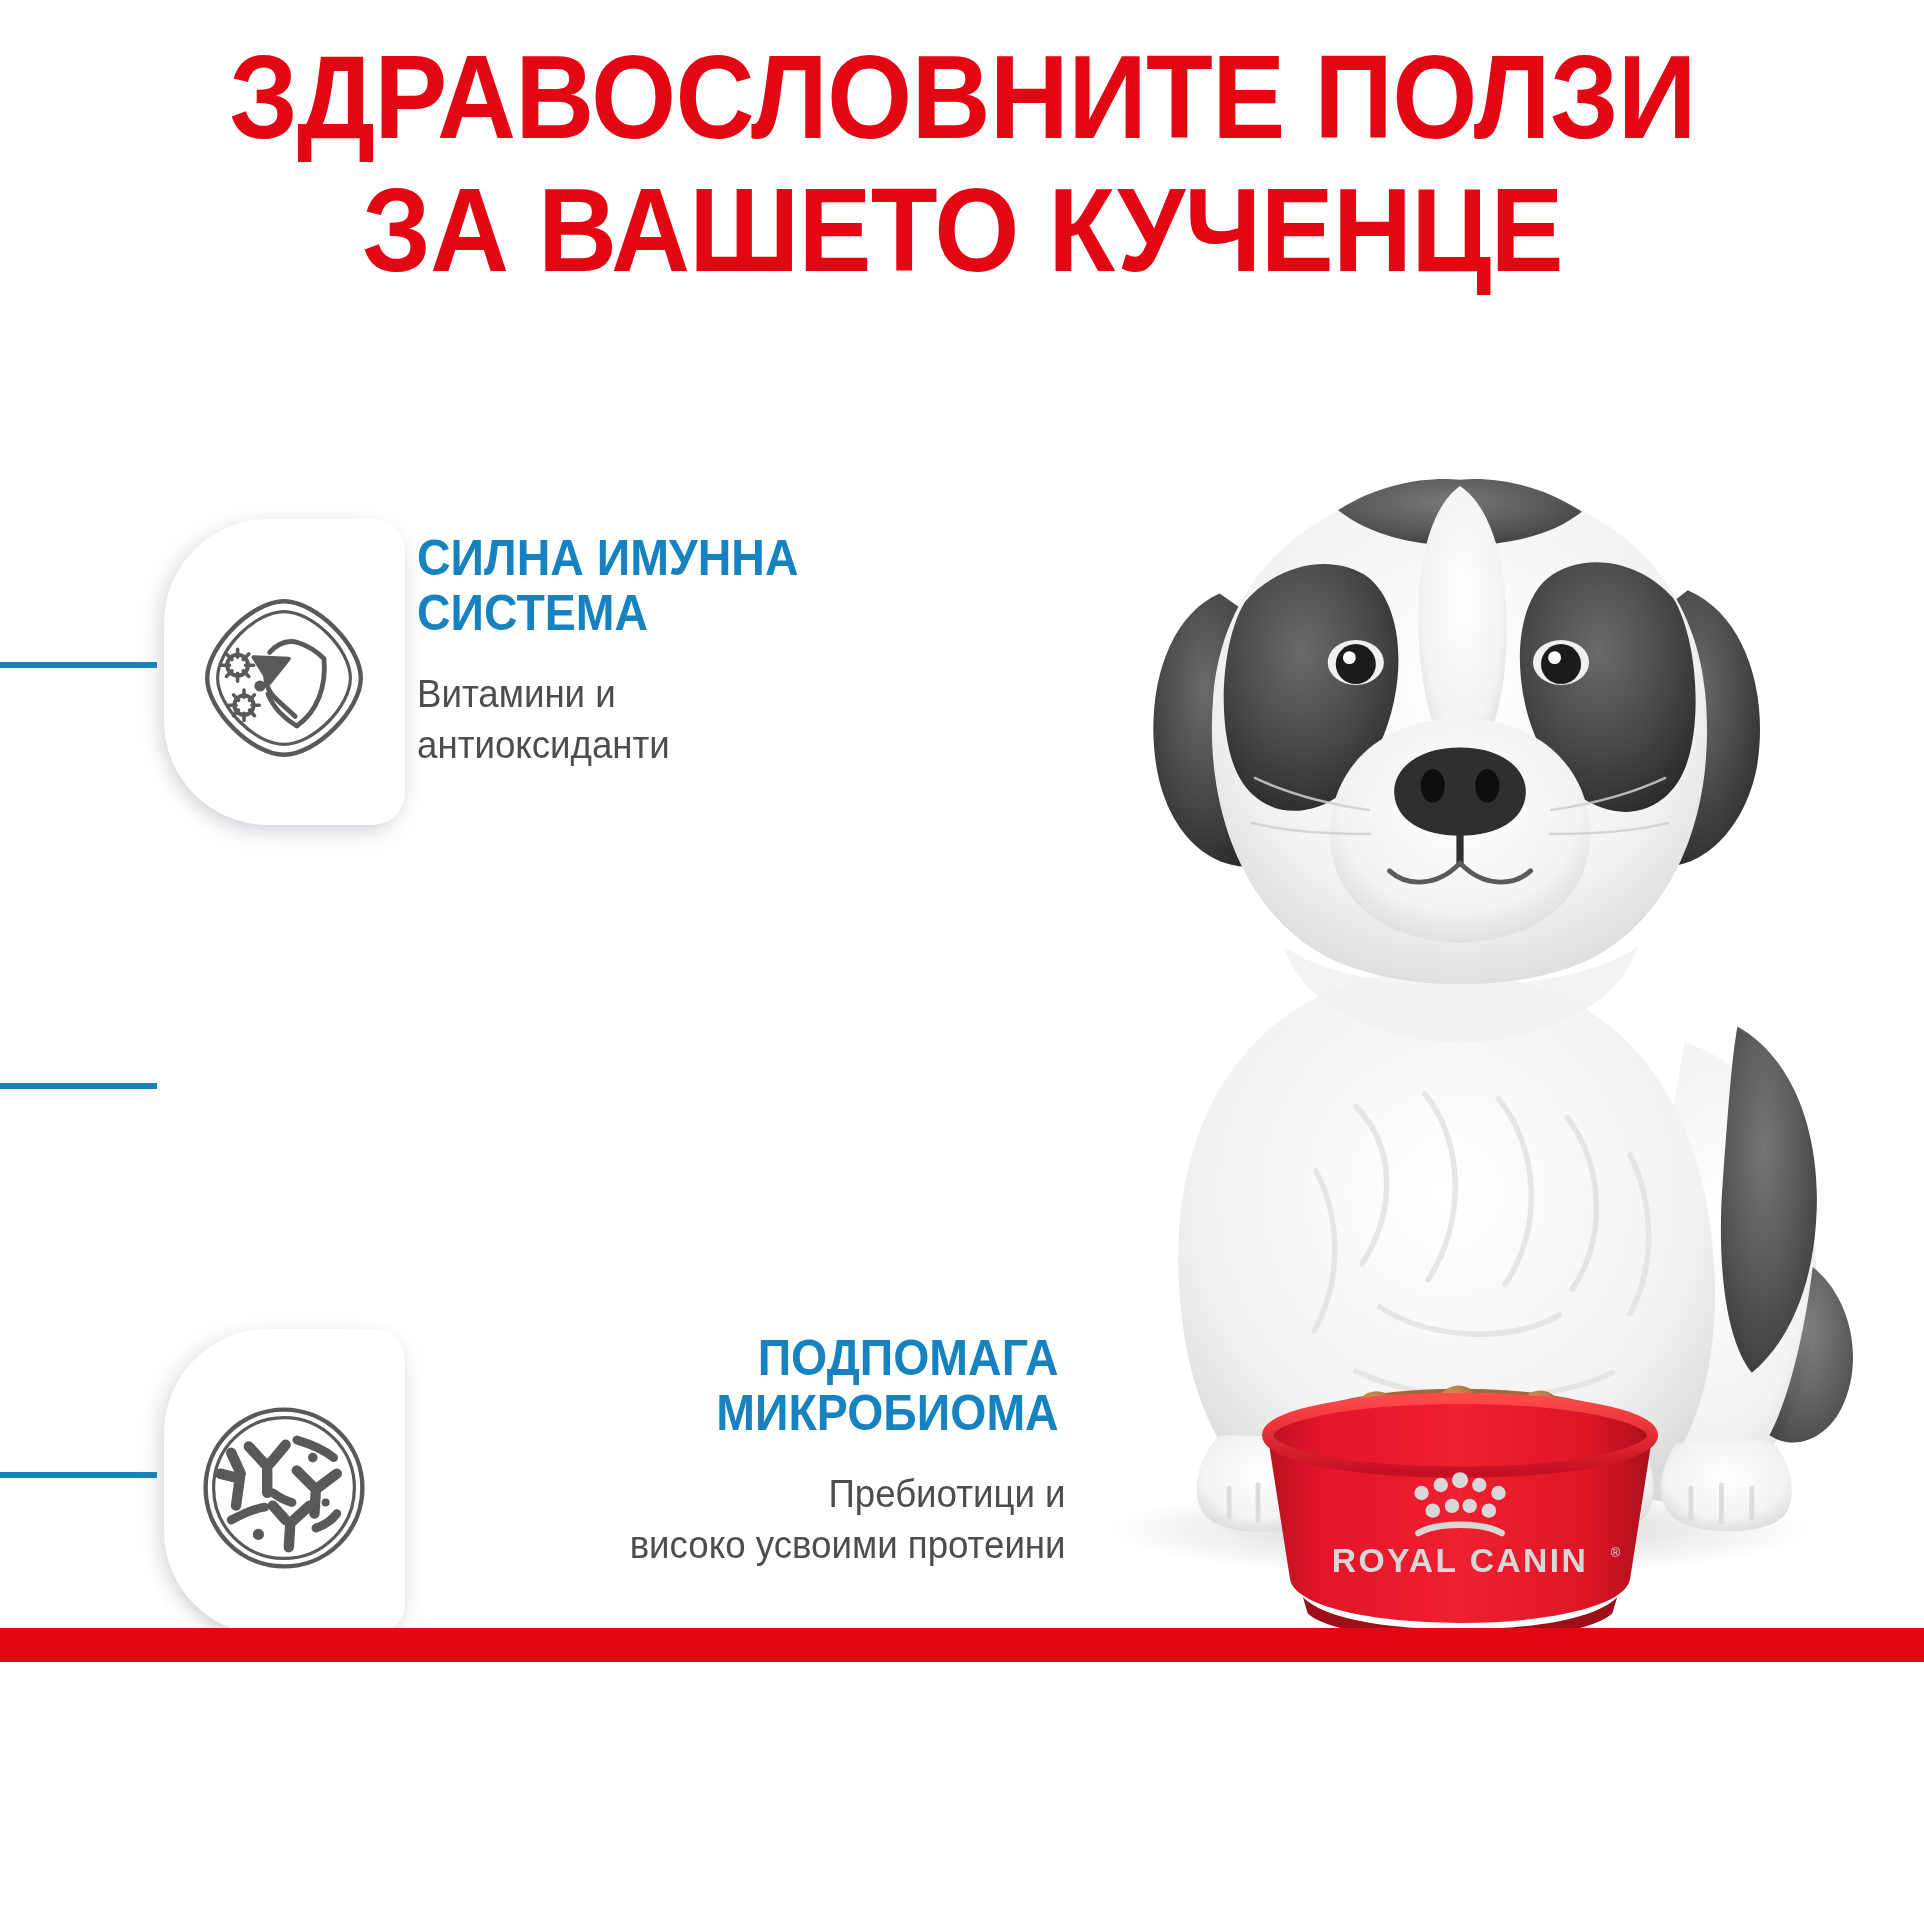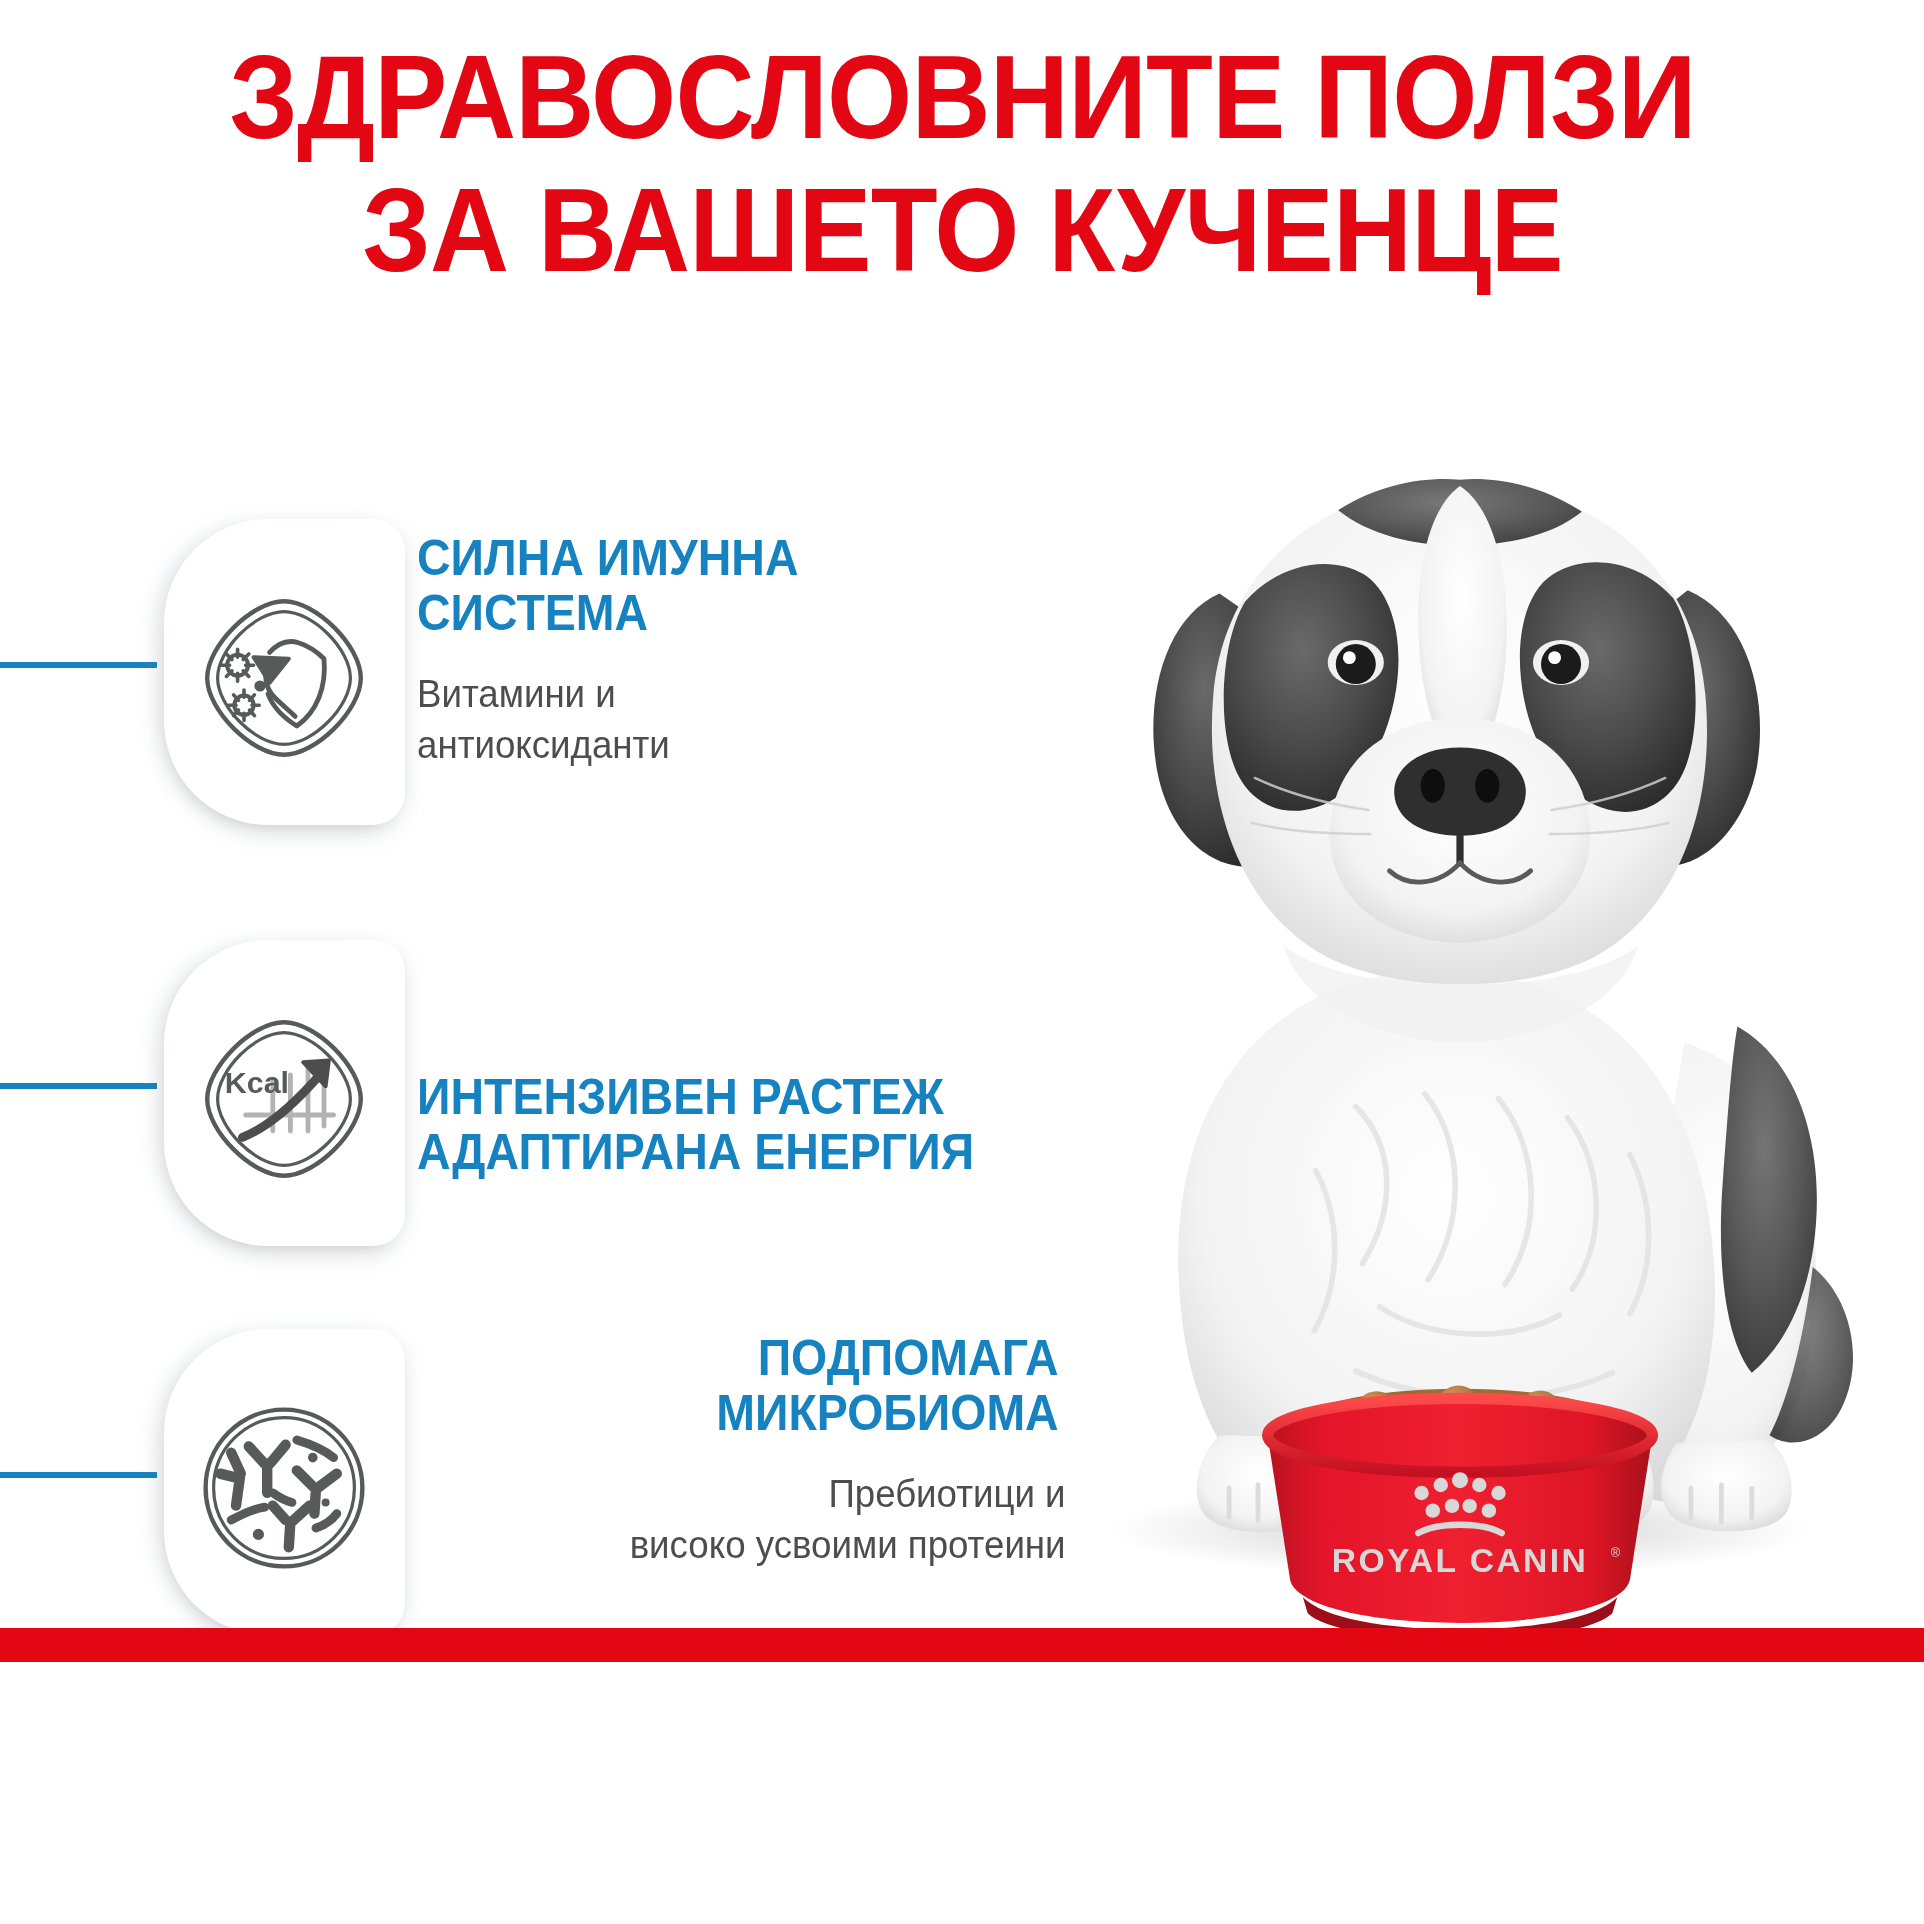--- a/index.html
+++ b/index.html
@@ -133,45 +133,20 @@
       <div class="btext">
         <div class="btitle">СИЛНА ИМУННА
 СИСТЕМА</div>
         <div class="bsub">Витамини и
 антиоксиданти</div>
       </div>
     </div>
 
     <div class="brow r2">
       <div class="connector"></div>
-      <div class="icon-card">
-        <div class="icon-wrap">
-          <svg viewBox="0 0 220 220" fill="none" stroke="#58595b" stroke-width="5.5" stroke-linecap="round" stroke-linejoin="round">
-            <path d="M110 14 C150 14 206 70 206 110 C206 150 150 206 110 206 C70 206 14 150 14 110 C14 70 70 14 110 14 Z"></path>
-            <path d="M110 27 C146 27 193 74 193 110 C193 146 146 193 110 193 C74 193 27 146 27 110 C27 74 74 27 110 27 Z" stroke-width="4"></path>
-
-            <g stroke="#b3b3b3" stroke-width="6">
-              <path d="M96 86 V150"></path>
-              <path d="M118 80 V150"></path>
-              <path d="M140 72 V150"></path>
-              <path d="M160 64 V144"></path>
-              <path d="M62 130 H172"></path>
-            </g>
-
-            <text x="36" y="102" font-family="'Liberation Sans',sans-serif" font-size="38" font-weight="bold" fill="#58595b" stroke="none">Kcal</text>
-
-            <path d="M58 158 C88 146 122 118 158 76" stroke="#4d4d4d" stroke-width="11"></path>
-            <path d="M134 64 L166 62 L162 94 Z" fill="#4d4d4d" stroke="#4d4d4d" stroke-width="5"></path>
-          </svg>
-        </div>
-      </div>
-      <div class="btext">
-        <div class="btitle">ИНТЕНЗИВЕН РАСТЕЖ
-АДАПТИРАНА ЕНЕРГИЯ</div>
-      </div>
     </div>
 
     <div class="brow r3">
       <div class="connector"></div>
       <div class="icon-card">
         <div class="icon-wrap">
           <svg viewBox="0 0 220 220" fill="none" stroke="#58595b" stroke-width="5.5" stroke-linecap="round" stroke-linejoin="round">
             <circle cx="110" cy="110" r="98"></circle>
             <circle cx="110" cy="110" r="88" stroke-width="4"></circle>
 

